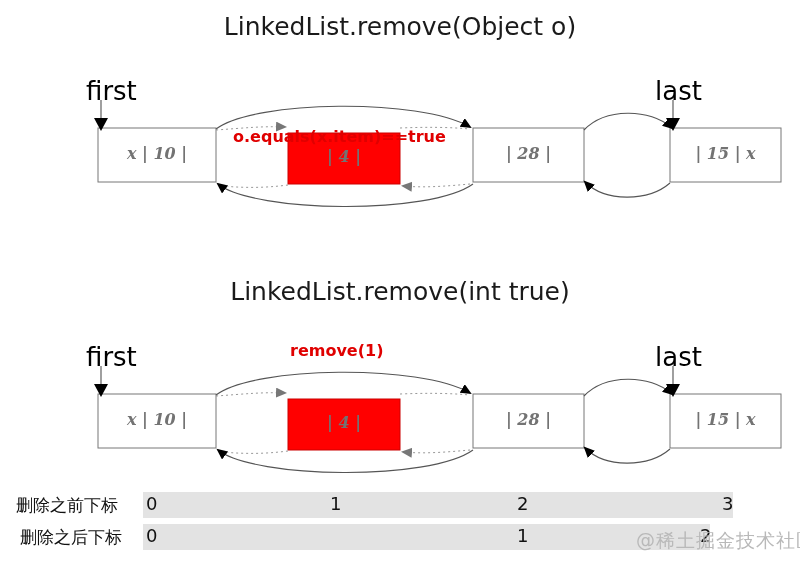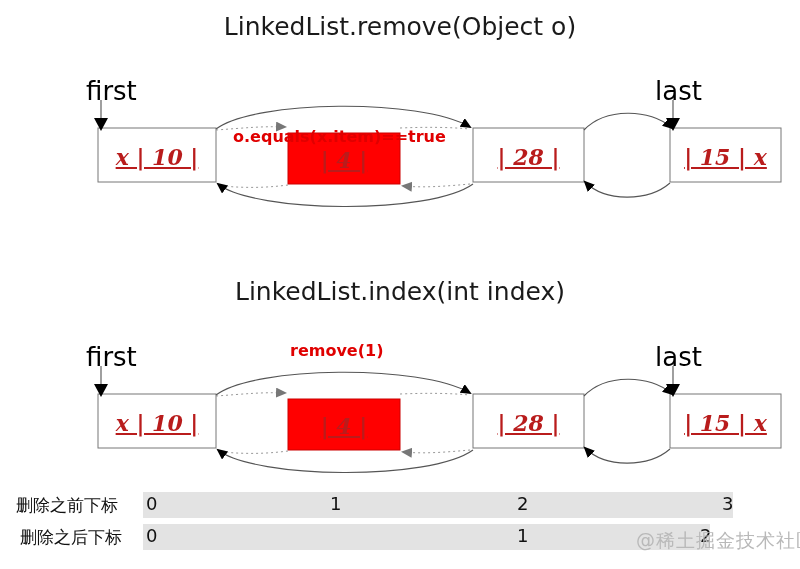--- a/index.html
+++ b/index.html
@@ -53,29 +53,28 @@
   .cond-label {
     position: absolute;
     color: #e00000;
     font-size: 16px;
     font-weight: bold;
     font-family: "DejaVu Sans", "Liberation Sans", sans-serif;
     white-space: nowrap;
   }
   .node-text {
     position: absolute;
-    font-size: 22px;
+    font-size: 16px;
     font-weight: bold;
     font-style: italic;
-    color: #b91c1c;
+    color: #737373;
     font-family: "DejaVu Serif", "Liberation Serif", serif;
     white-space: nowrap;
     text-align: center;
     pointer-events: none;
-    text-decoration: underline;
   }
 
   
   .idx-row {
     position: absolute;
     background: #e3e3e3;
     height: 26px;
   }
   .idx-label {
     position: absolute;
@@ -100,21 +99,21 @@
     letter-spacing: 1px;
   }
 </style>
 </head>
 <body>
 
 <div class="canvas">
 
   <div class="title" id="title-top">LinkedList.remove(Object o)</div>
 
-  <div class="title" id="title-bottom">LinkedList.index(int index)</div>
+  <div class="title" id="title-bottom">LinkedList.remove(int true)</div>
 
   <svg class="diagram" viewBox="0 0 800 569">
     <defs>
       <marker id="arrBlack" markerWidth="12" markerHeight="12" refX="9" refY="5" orient="auto" markerUnits="userSpaceOnUse">
         <path d="M0,0 L11,5 L0,10 z" fill="#000000"></path>
       </marker>
       <marker id="arrGray" markerWidth="12" markerHeight="12" refX="9" refY="5" orient="auto" markerUnits="userSpaceOnUse">
         <path d="M0,0 L11,5 L0,10 z" fill="#777777"></path>
       </marker>
       <marker id="arrBlackDown" markerWidth="12" markerHeight="12" refX="9" refY="5" orient="auto" markerUnits="userSpaceOnUse">

